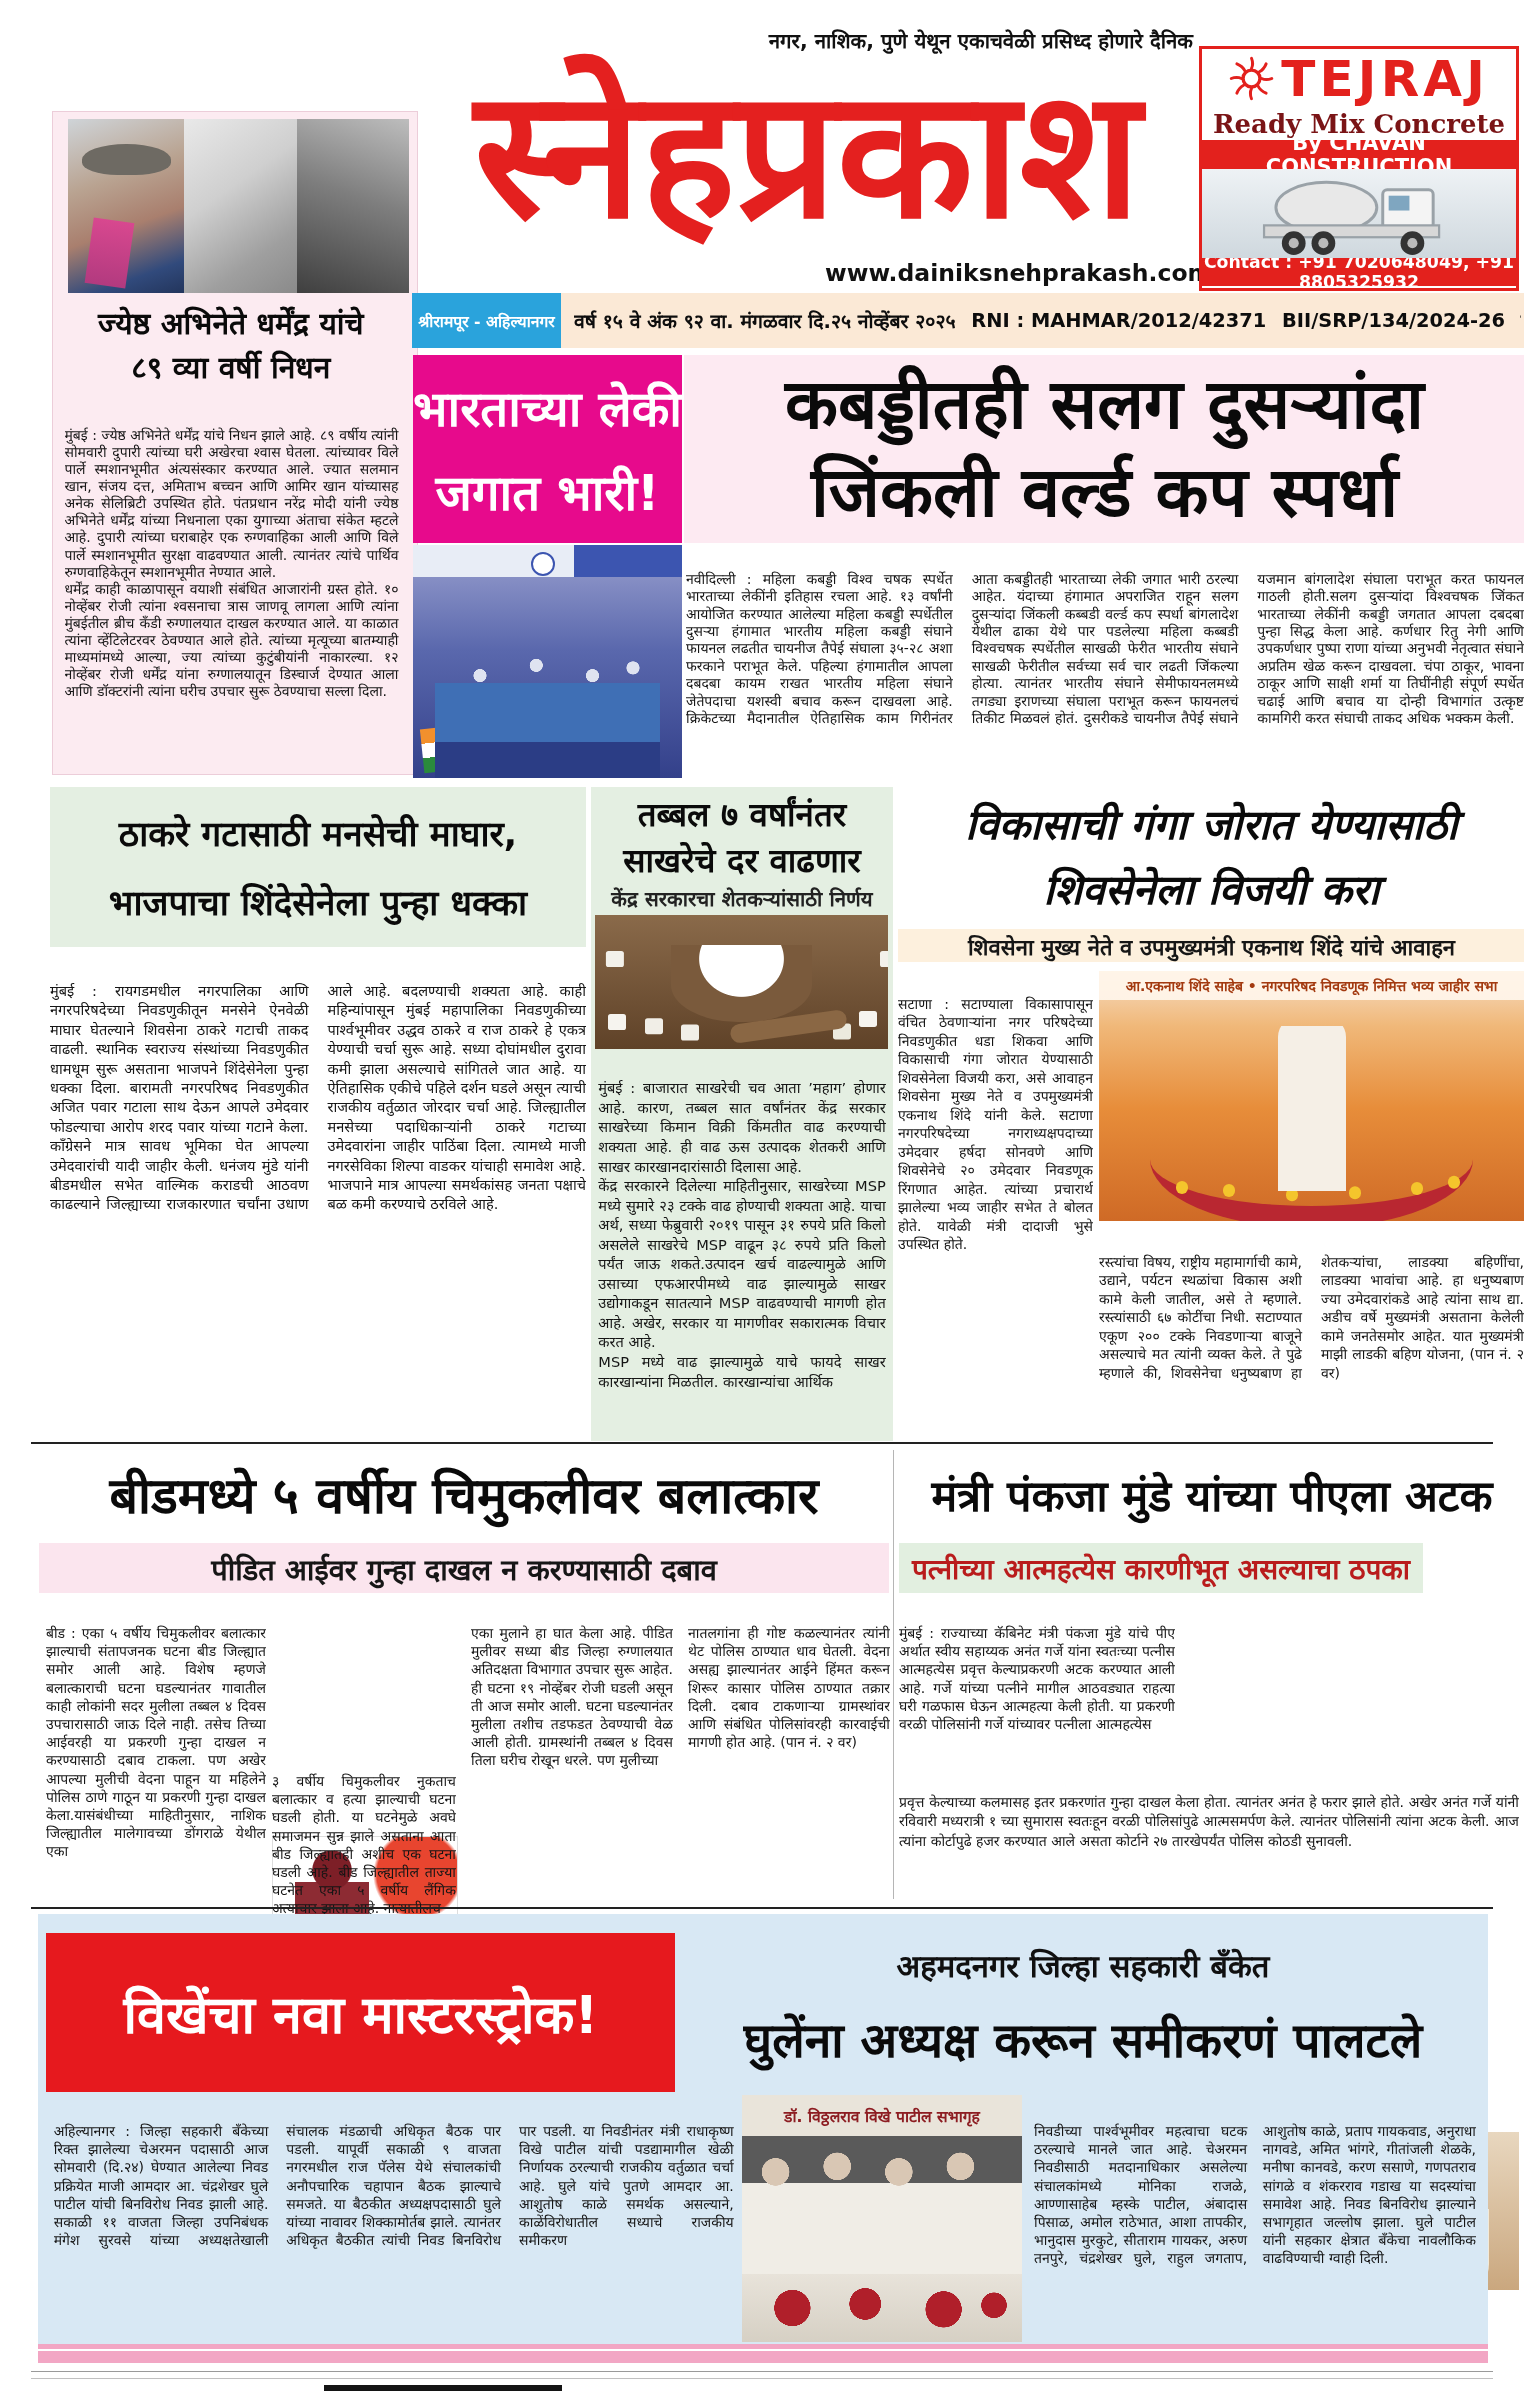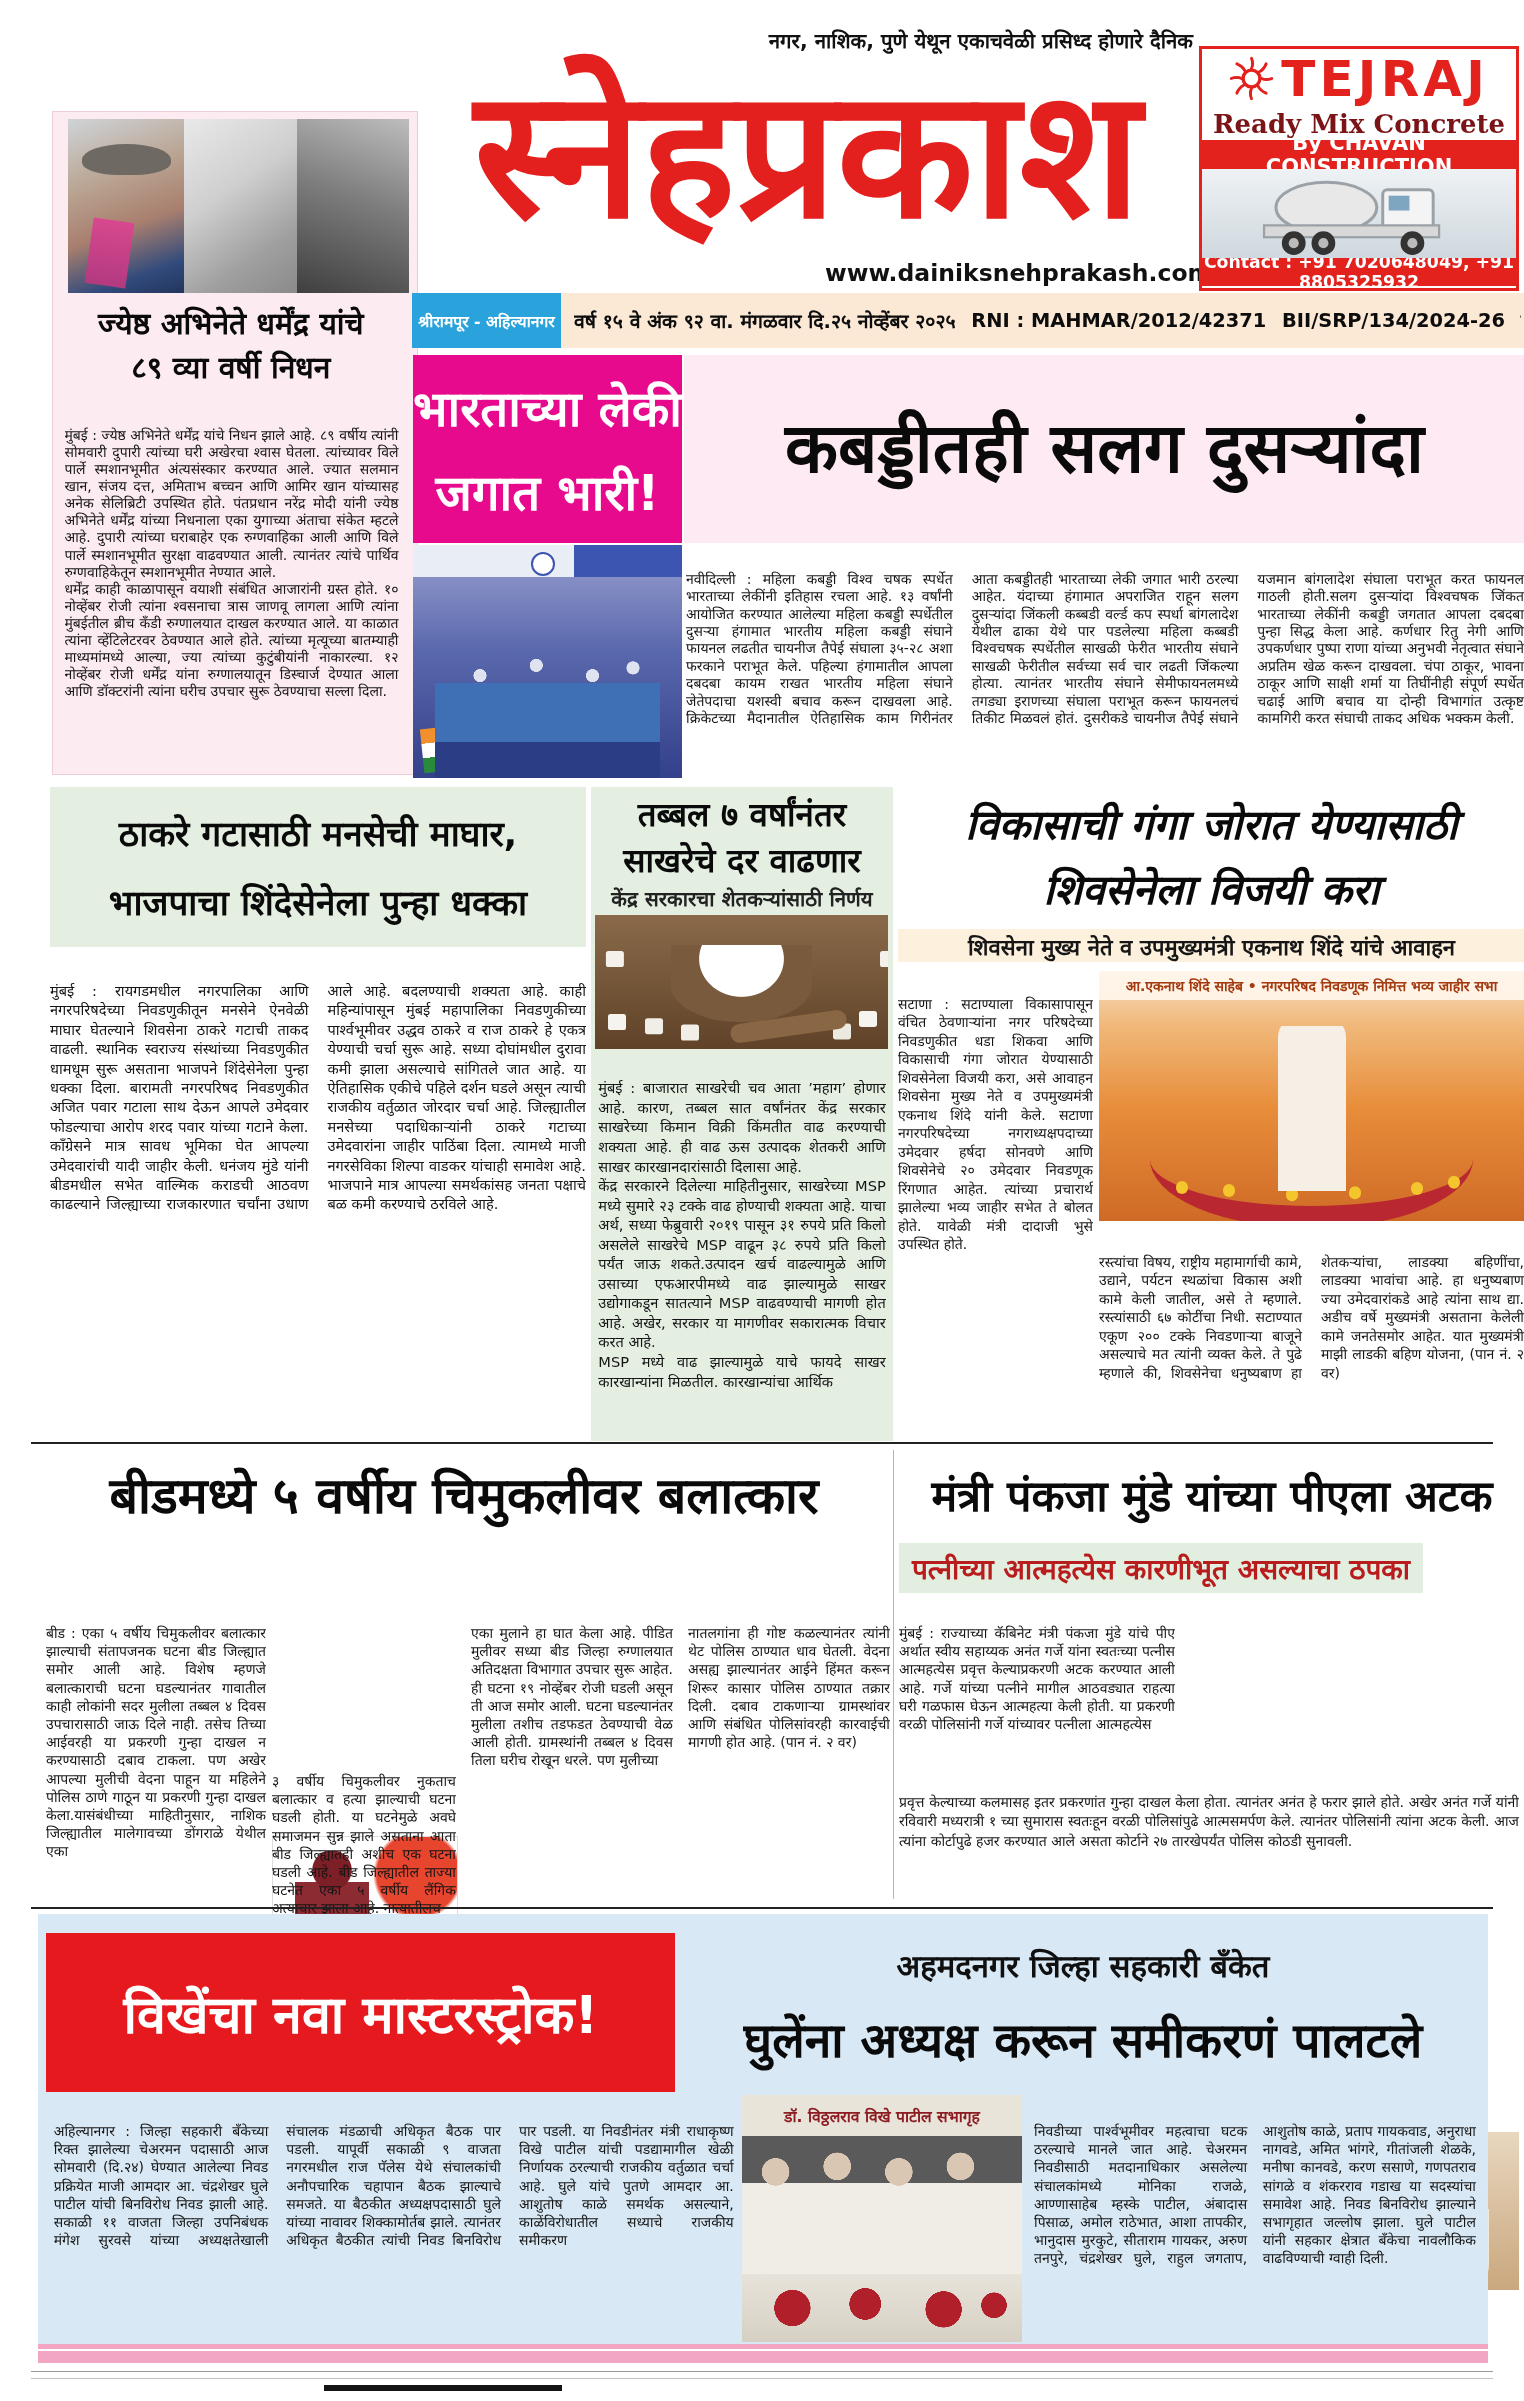--- a/index.html
+++ b/index.html
@@ -114,20 +114,21 @@
     <span>पाने ४</span>
 
   </div>
 
   <div class="abs magenta-box col center" style="left:413px;top:355px;width:269px;height:188px;justify-content:space-evenly;">
     <div class="bold" style="color:#fff;font-size:49px;">भारताच्या लेकी</div>
     <div class="bold" style="color:#fff;font-size:49px;">जगात भारी!</div>
   </div>
   <div class="abs panel-pink col center" style="left:684px;top:355px;width:841px;height:188px;justify-content:space-evenly;">
     <div class="headline" style="font-size:69px;line-height:1.1;">कबड्डीतही सलग दुसऱ्यांदा</div>
+    <div class="headline" style="font-size:69px;line-height:1.1;">जिंकली वर्ल्ड कप स्पर्धा</div>
   </div>
 
   <div class="abs photo" style="left:413px;top:545px;width:269px;height:233px;background:linear-gradient(180deg,#9aa0cf 0%,#5a68ad 45%,#33408a 100%);">
     <div class="abs" style="left:0;top:0;width:100%;height:32px;background:linear-gradient(90deg,#e8edf6 60%,#3c55b0 60%);"></div>
     <div class="abs" style="left:44%;top:7.3px;width:20px;height:20px;border-radius:50%;background:#fff;border:2.1px solid #3c55b0;"></div>
     <div class="abs" style="left:9.4px;bottom:8.4px;width:63px;height:44px;background:linear-gradient(180deg,#f2902d 33%,#ffffff 33% 66%,#2a8a3c 66%);transform:rotate(-6deg);"></div>
     <div class="abs" style="left:8%;bottom:0;width:84%;height:55%;background:radial-gradient(circle at 20% 20%,#dfe3f0 6.3px,transparent 6.8px),radial-gradient(circle at 45% 12%,#dfe3f0 6.3px,transparent 6.8px),radial-gradient(circle at 70% 20%,#dfe3f0 6.3px,transparent 6.8px),radial-gradient(circle at 88% 14%,#dfe3f0 6.3px,transparent 6.8px),linear-gradient(180deg,transparent 0 26%,#3f6fb5 26% 72%,#2b3d85 72%);"></div>
   </div>
 
   <div class="abs bodytext just cols3 ovh" style="left:686px;top:547px;width:838px;height:229px;line-height:1.24;">
@@ -178,20 +179,21 @@
     </div>
     <div class="bodytext just cols2 ovh" style="position:absolute;left:201px;top:442px;width:425px;height:212px;line-height:1.32;">
       <span>रस्त्यांचा विषय, राष्ट्रीय महामार्गाची कामे, उद्याने, पर्यटन स्थळांचा विकास अशी कामे केली जातील, असे ते म्हणाले. रस्त्यांसाठी ६७ कोटींचा निधी. सटाण्यात एकूण २०० टक्के निवडणाऱ्या बाजूने असल्याचे मत त्यांनी व्यक्त केले. ते पुढे म्हणाले की, शिवसेनेचा</span>
       <span>धनुष्यबाण हा शेतकऱ्यांचा, लाडक्या बहिणींचा, लाडक्या भावांचा आहे. हा धनुष्यबाण ज्या उमेदवारांकडे आहे त्यांना साथ द्या. अडीच वर्षे मुख्यमंत्री असताना केलेली कामे जनतेसमोर आहेत. यात मुख्यमंत्री माझी लाडकी बहिण योजना, (पान नं. २ वर)</span>
     </div>
   </div>
 
   <div class="abs rule" style="left:31px;top:1442px;width:1462px;height:1.6px;"></div>
 
   <div class="abs headline center" style="left:39px;top:1450px;width:850px;height:88px;font-size:50px;">बीडमध्ये ५ वर्षीय चिमुकलीवर बलात्कार</div>
+  <div class="abs beed-pink bold center" style="left:39px;top:1543px;width:850px;height:50px;font-size:29px;color:#161616;">पीडित आईवर गुन्हा दाखल न करण्यासाठी दबाव</div>
 
   <div class="abs bodytext just ovh" style="left:46px;top:1600px;width:220px;height:299px;line-height:1.3;">बीड : एका ५ वर्षीय चिमुकलीवर बलात्कार झाल्याची संतापजनक घटना बीड जिल्ह्यात समोर आली आहे. विशेष म्हणजे बलात्काराची घटना घडल्यानंतर गावातील काही लोकांनी सदर मुलीला तब्बल ४ दिवस उपचारासाठी जाऊ दिले नाही. तसेच तिच्या आईवरही या प्रकरणी गुन्हा दाखल न करण्यासाठी दबाव टाकला. पण अखेर आपल्या मुलीची वेदना पाहून या महिलेने पोलिस ठाणे गाठून या प्रकरणी गुन्हा दाखल केला.यासंबंधीच्या माहितीनुसार, नाशिक जिल्ह्यातील मालेगावच्या डोंगराळे येथील एका</div>
   <div class="abs photo" style="left:272px;top:1603px;width:184px;height:139px;background:#ffffff;border:0.5px solid #ddd;">
     <div class="abs" style="right:-10%;top:-8%;width:62%;height:70%;background:radial-gradient(circle,#e8452f 0 55%,transparent 60%);"></div>
     <div class="abs" style="left:12%;top:10%;width:40%;height:86%;background:radial-gradient(circle at 50% 16%,#7d1f27 0 18%,transparent 19%),linear-gradient(180deg,transparent 0 26%,#8d2b33 26% 100%);border-radius:0 0 30% 30%;"></div>
     <div class="abs" style="right:4%;bottom:2%;width:42%;height:48%;background:radial-gradient(circle at 30% 80%,#1b1214 0 40%,transparent 41%),radial-gradient(circle at 60% 40%,#1b1214 0 14%,transparent 15%),radial-gradient(circle at 78% 56%,#1b1214 0 14%,transparent 15%);"></div>
   </div>
   <div class="abs bodytext just ovh" style="left:272px;top:1748px;width:184px;height:151px;line-height:1.3;">३ वर्षीय चिमुकलीवर नुकताच बलात्कार व हत्या झाल्याची घटना घडली होती. या घटनेमुळे अवघे समाजमन सुन्न झाले असताना आता बीड जिल्ह्यातही अशीच एक घटना घडली आहे. बीड जिल्ह्यातील ताज्या घटनेत एका ५ वर्षीय लैंगिक अत्याचार झाला आहे. नात्यातीलच</div>
   <div class="abs bodytext just ovh" style="left:471px;top:1600px;width:202px;height:299px;line-height:1.3;">एका मुलाने हा घात केला आहे. पीडित मुलीवर सध्या बीड जिल्हा रुग्णालयात अतिदक्षता विभागात उपचार सुरू आहेत. ही घटना १९ नोव्हेंबर रोजी घडली असून ती आज समोर आली. घटना घडल्यानंतर मुलीला तशीच तडफडत ठेवण्याची वेळ आली होती. ग्रामस्थांनी तब्बल ४ दिवस तिला घरीच रोखून धरले. पण मुलीच्या</div>
   <div class="abs bodytext just ovh" style="left:688px;top:1600px;width:202px;height:299px;line-height:1.3;">नातलगांना ही गोष्ट कळल्यानंतर त्यांनी थेट पोलिस ठाण्यात धाव घेतली. वेदना असह्य झाल्यानंतर आईने हिंमत करून शिरूर कासार पोलिस ठाण्यात तक्रार दिली. दबाव टाकणाऱ्या ग्रामस्थांवर आणि संबंधित पोलिसांवरही कारवाईची मागणी होत आहे. (पान नं. २ वर)</div>

